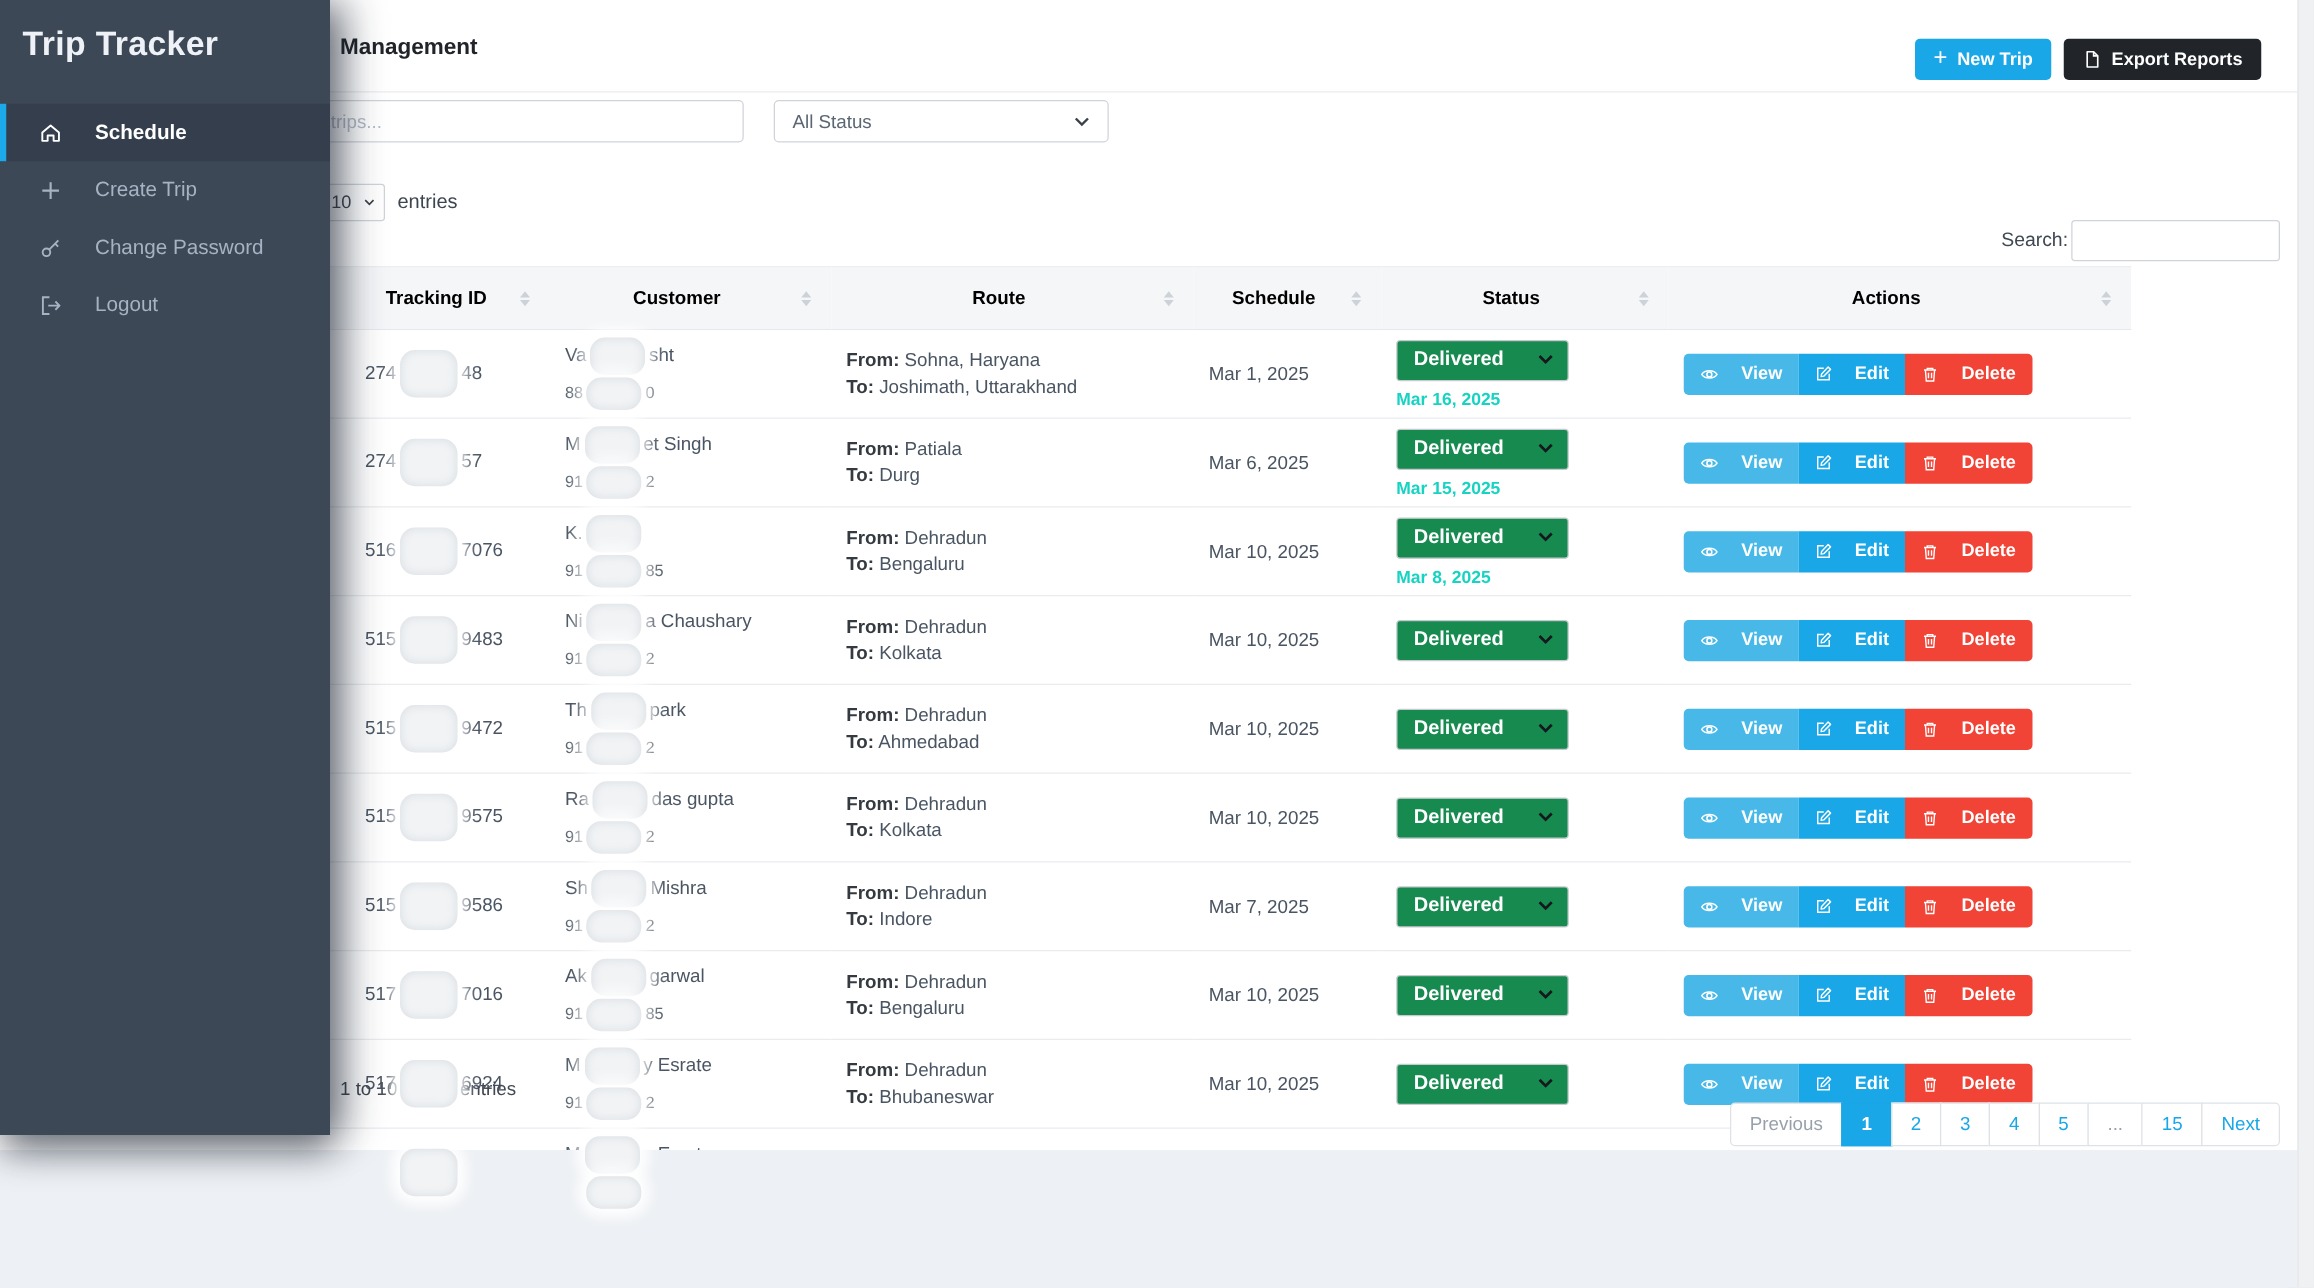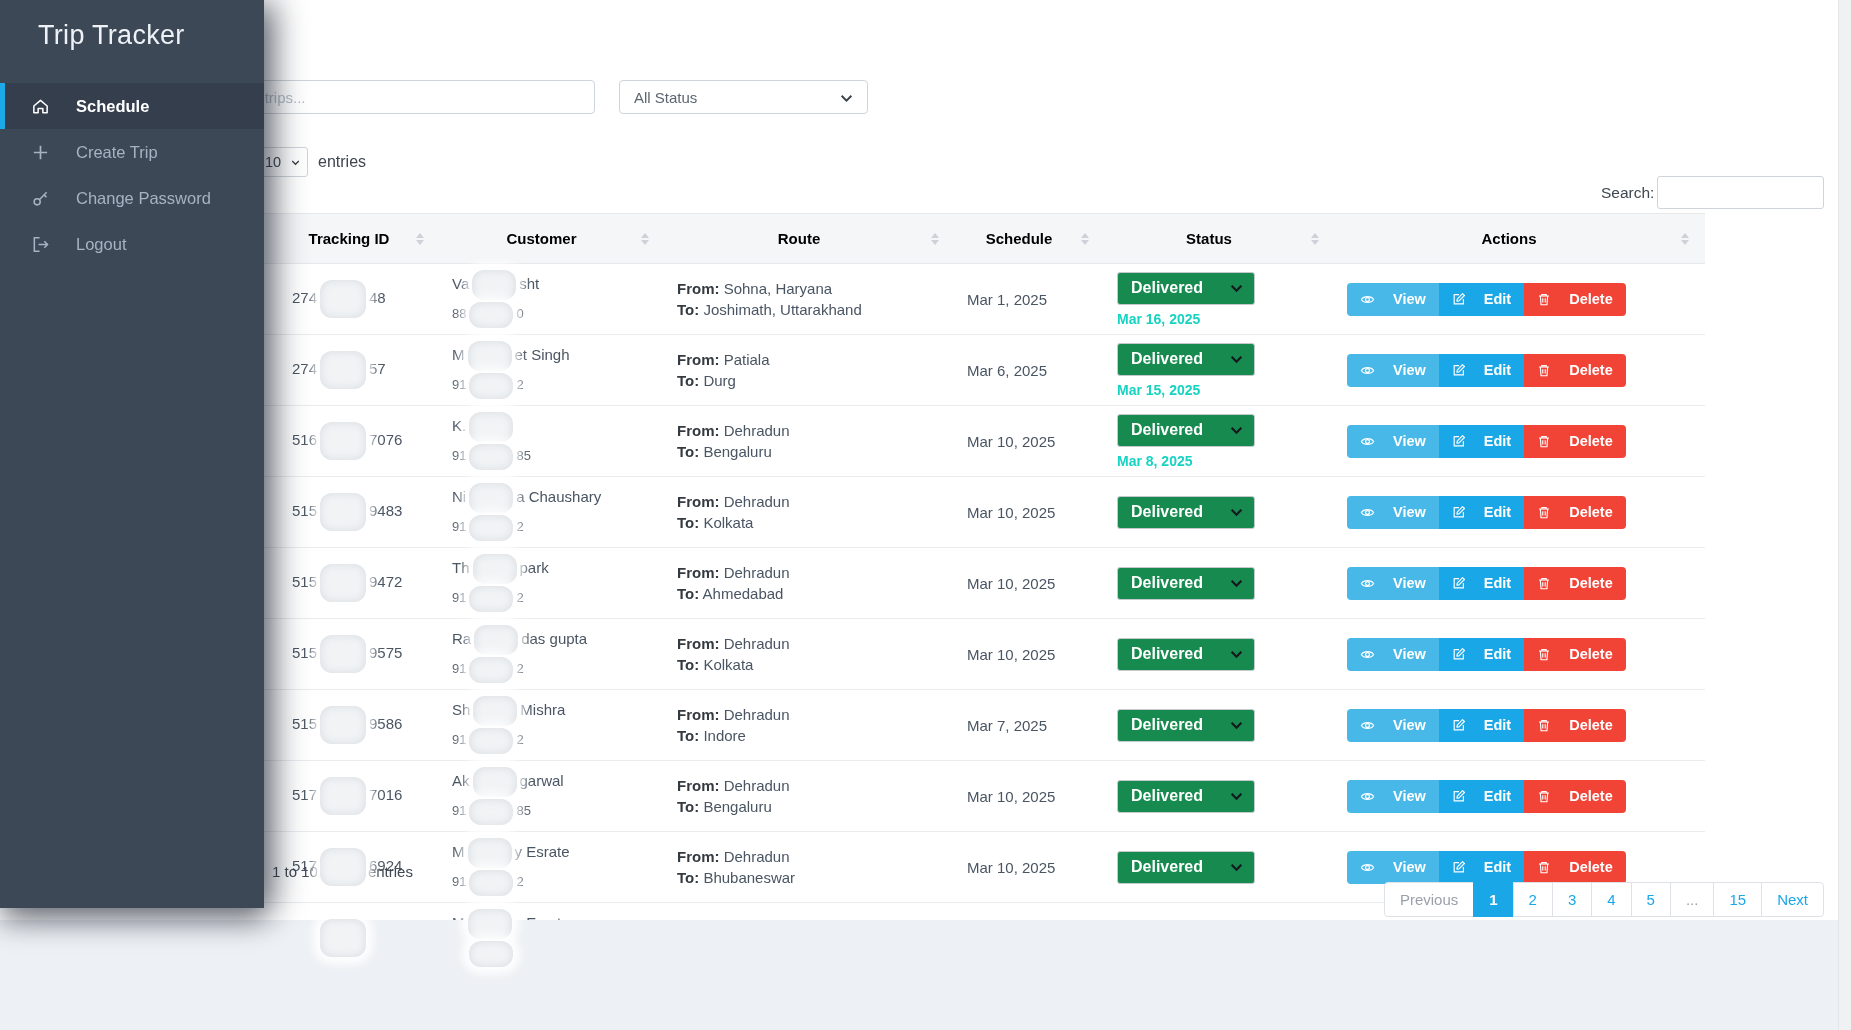--- a/index.html
+++ b/index.html
@@ -16,21 +16,21 @@
     color:#fff;font-size:14.5px;font-weight:600;cursor:pointer;font-family:inherit;}
   .btn-new{background:var(--accent,#1aa7e8);}
   .btn-export{background:var(--dark-btn,#212529);}
   .plus-glyph{font-size:19px;font-weight:400;line-height:1;margin-top:-2px;}
 
   
   .filter-input{position:absolute;left:198px;top:80px;width:397px;height:34px;border:1px solid #cfd4da;border-radius:4px;
     padding:0 14px;font-size:15px;color:#3f4752;font-family:inherit;outline:none;}
   .filter-input::placeholder{color:#b3bcc8;}
   .select-box{position:absolute;display:flex;align-items:center;justify-content:space-between;border:1px solid #cfd4da;border-radius:4px;background:#fff;cursor:pointer;}
-  .status-filter{left:619px;top:80px;width:249px;height:34px;padding:0 14px;font-size:15px;color:#5b6672;}
+  .status-filter{left:619px;top:80px;width:268px;height:34px;padding:0 14px;font-size:15px;color:#5b6672;}
   .status-filter .chev{color:#3a4149;}
 
   
   .length-select{left:256px;top:147px;width:52px;height:30px;padding:0 6px 0 8px;font-size:14.5px;color:#3d4550;border-radius:3px;}
   .length-select .chev{color:#3a4149;transform:scale(.8);}
   .entries-label{position:absolute;left:318px;top:147px;height:30px;display:flex;align-items:center;font-size:16px;color:#3d4550;}
   .search-label{position:absolute;left:1601px;top:176px;height:33px;display:flex;align-items:center;font-size:15.5px;color:#3f4752;}
   .search-input{position:absolute;left:1657px;top:176px;width:167px;height:33px;border:1px solid #cfd4da;border-radius:3px;padding:0 10px;font-size:15px;font-family:inherit;outline:none;}
 
   
@@ -81,36 +81,54 @@
     border:1px solid #dee2e6;margin-left:-1px;font-size:15px;color:var(--accent,#1aa7e8);cursor:pointer;text-decoration:none;}
   .page-btn:first-child{border-radius:4px 0 0 4px;margin-left:0;}
   .page-btn:last-child{border-radius:0 4px 4px 0;}
   .page-btn.disabled{color:#98a1ab;cursor:default;}
   .page-btn.ellipsis{color:#98a1ab;}
   .page-btn.active{background:var(--accent,#1aa7e8);border-color:var(--accent,#1aa7e8);color:#fff;font-weight:600;}
 
   
   .sidebar{position:absolute;left:0;top:0;width:264px;height:908px;background:var(--sidebar,#3d4857);z-index:20;
     box-shadow:12px 0 30px rgba(24,32,45,.48), 0 14px 26px rgba(24,32,45,.45);}
-  .brand{padding:20px 0 0 38px;font-size:27px;font-weight:400;color:#eef2f7;letter-spacing:.3px;}
+  .brand{padding:20px 0 0 18px;font-size:27px;font-weight:700;color:#eef2f7;letter-spacing:.3px;}
   .nav{margin-top:32px;}
   .nav-item{display:flex;align-items:center;height:46px;padding-left:30px;color:#a7b2c2;cursor:pointer;}
   .nav-item .nav-icon{display:inline-flex;width:20px;justify-content:center;color:inherit;}
   .nav-item .nav-label{margin-left:26px;font-size:16.5px;}
   .nav-item.active{background:#343e4c;border-left:5px solid #1ba9e9;padding-left:25px;color:#ffffff;}
   .nav-item.active .nav-label{font-weight:700;}
 
   .gray-bottom{position:absolute;left:0;top:920px;width:1851px;height:110px;background:#edf0f4;}
 </style>
 </head>
 <body>
 
 <div class="canvas">
   <div class="white-area"></div>
 
+  <div class="top-header">
+    <div class="page-title">Management</div>
+    <div class="header-actions">
+      <button class="btn-top btn-new">
+        <span class="plus-glyph">+</span>
+        <span>New Trip</span>
+      </button>
+      <button class="btn-top btn-export">
+        <span class="bi">
+            <svg viewBox="0 0 16 16" width="15" height="15" fill="none" stroke="#fff" stroke-width="1.4">
+              <path d="M4 1.5 H9.5 L13 5 V14.5 H4 Z" stroke-linejoin="round"></path>
+              <path d="M9.5 1.5 V5 H13"></path>
+            </svg>
+          </span>
+        <span>Export Reports</span>
+      </button>
+    </div>
+  </div>
 
   <input class="filter-input" type="text" placeholder="Search trips..." style="">
   <div class="select-box status-filter">
     <span>All Status</span>
     <span class="chev"><svg viewBox="0 0 12 8" width="13" height="9" fill="none" stroke="currentColor" stroke-width="1.8">
           <path d="M1.5 1.5 L6 6 L10.5 1.5"></path>
         </svg></span>
   </div>
 
   <div class="select-box length-select">

